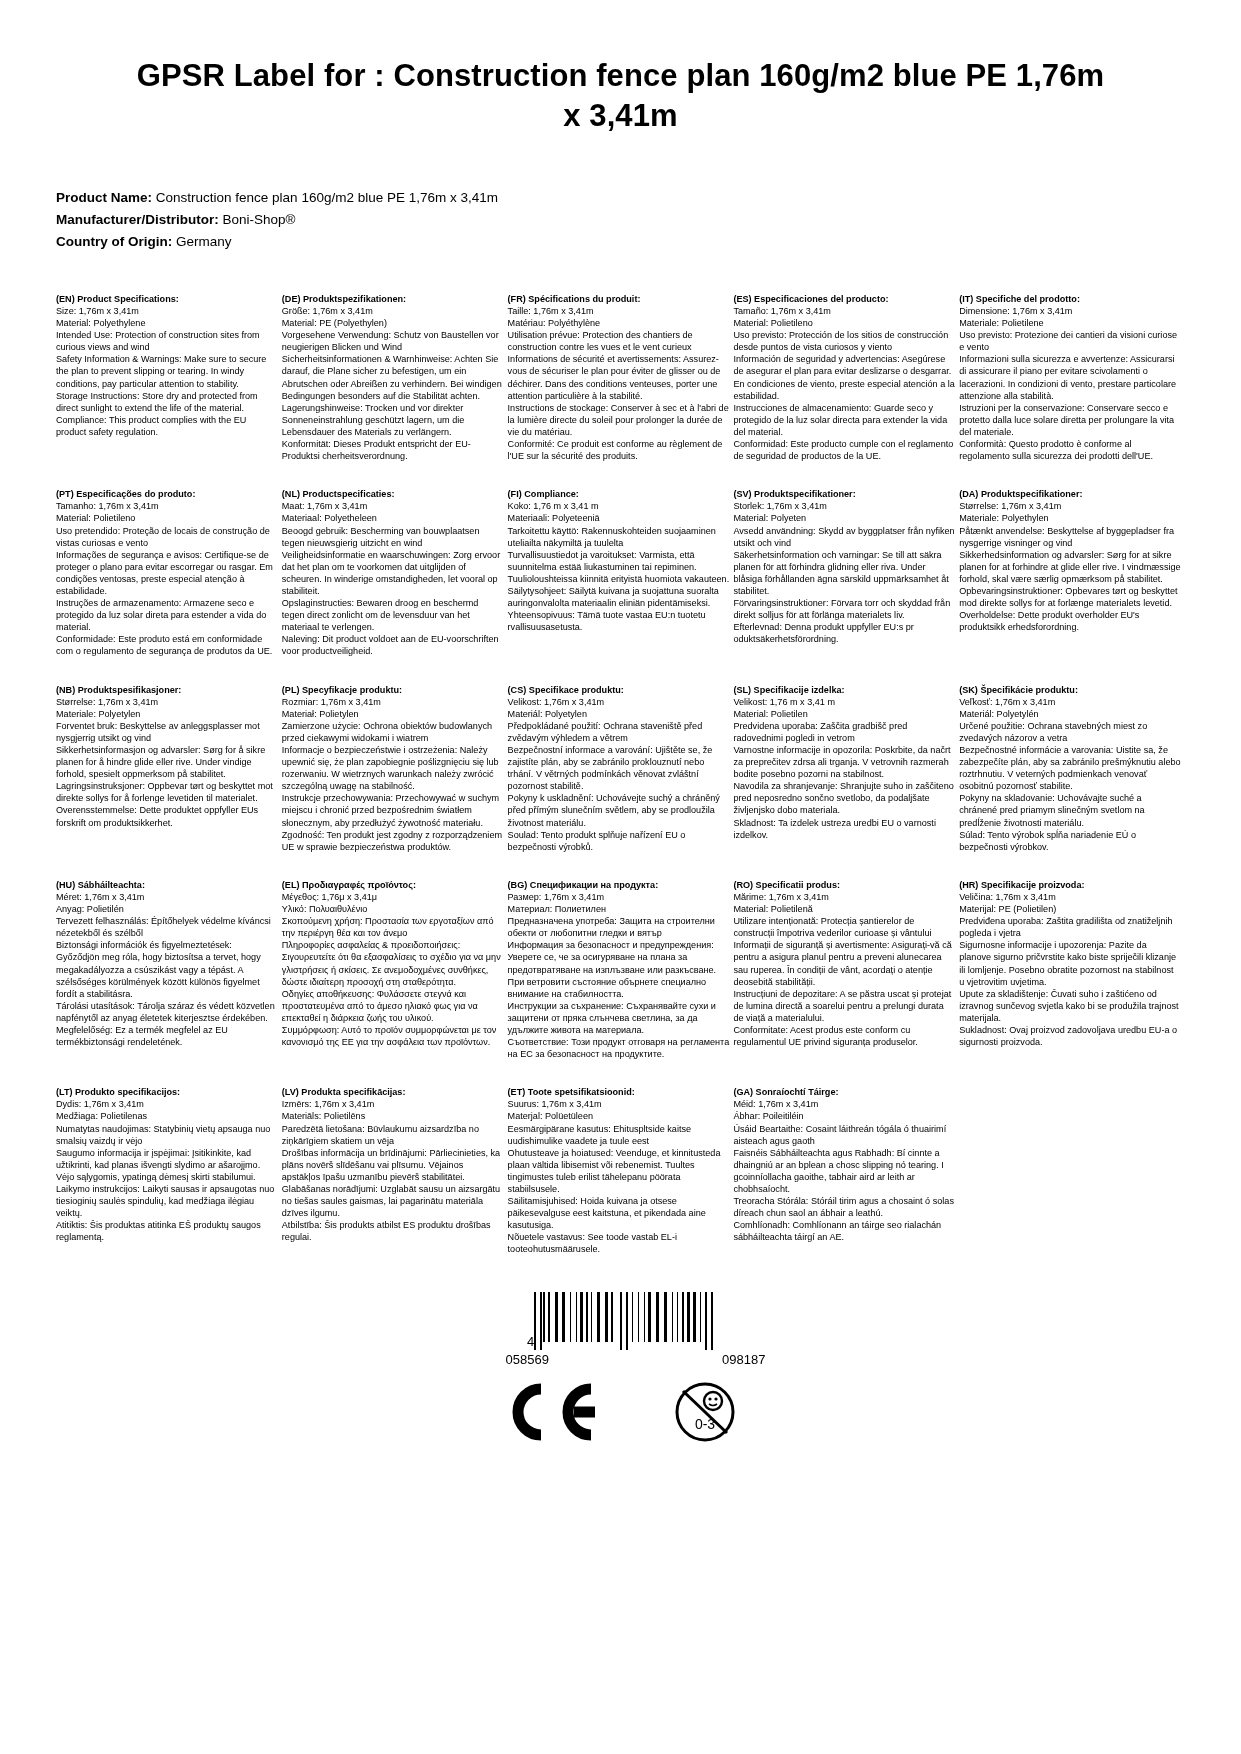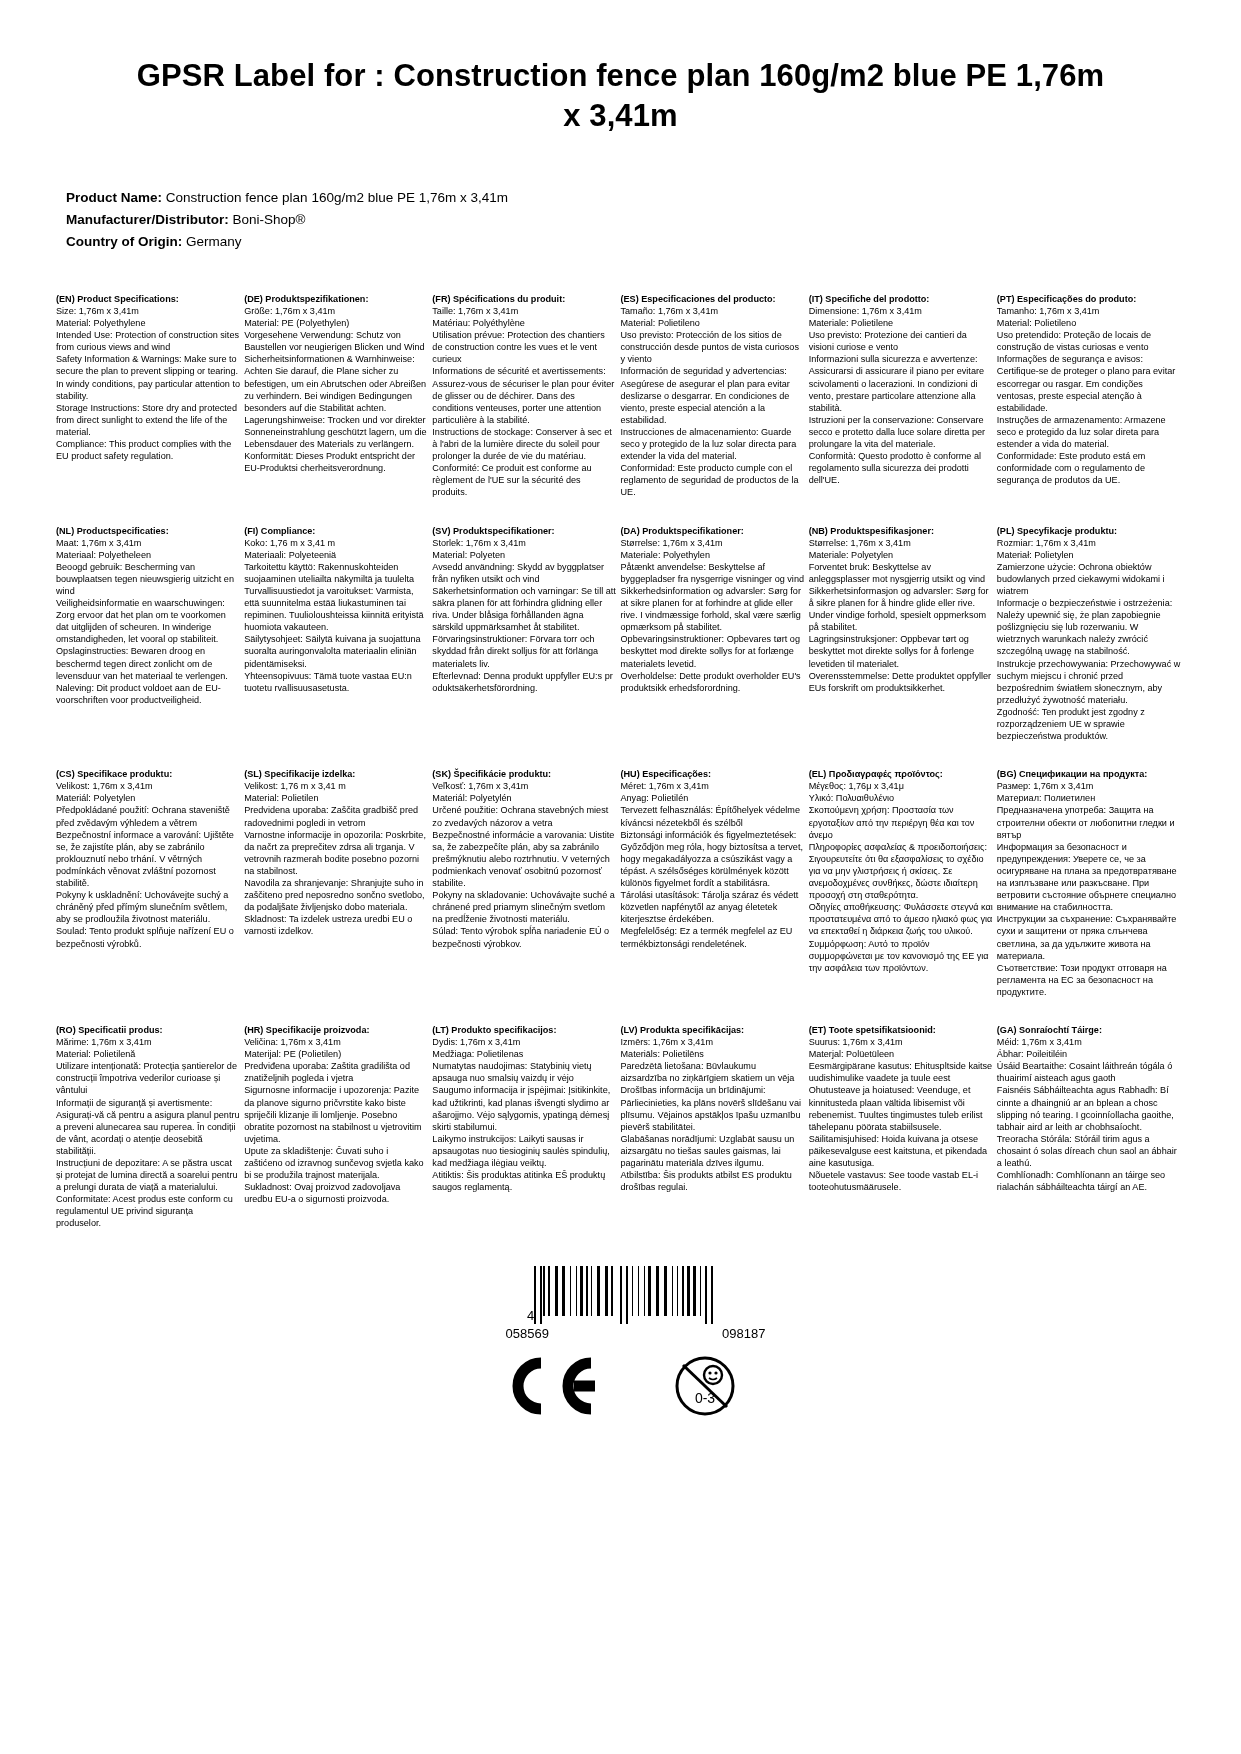--- a/index.html
+++ b/index.html
@@ -29,32 +29,31 @@
     margin: 8px 70px 0 70px;
     letter-spacing: 0.1px;
   }
   .meta {
     margin-top: 52px;
     font-size: 13.5px;
     line-height: 1.62;
   }
   .meta-row {
     white-space: nowrap;
-    margin-left: 10px;
   }
   .meta-label {
     font-weight: bold;
   }
   .meta-value {
     font-weight: normal;
   }
   .grid {
     margin-top: 40px;
     display: grid;
-    grid-template-columns: repeat(6, 1fr);
+    grid-template-columns: repeat(5, 1fr);
   }
   .cell {
     font-size: 9.1px;
     line-height: 1.33;
     padding-bottom: 26px;
     box-sizing: border-box;
     padding-right: 4px;
   }
   .cell-head {
     font-weight: bold;
@@ -265,21 +264,21 @@
     <div class="cell">
       <span class="cell-head">(SK) Špecifikácie produktu:</span>
       <span class="cell-body">Veľkosť: 1,76m x 3,41m
 Materiál: Polyetylén
 Určené použitie: Ochrana stavebných miest zo zvedavých názorov a vetra
 Bezpečnostné informácie a varovania: Uistite sa, že zabezpečíte plán, aby sa zabránilo prešmýknutiu alebo roztrhnutiu. V veterných podmienkach venovať osobitnú pozornosť stabilite.
 Pokyny na skladovanie: Uchovávajte suché a chránené pred priamym slinečným svetlom na predĺženie životnosti materiálu.
 Súlad: Tento výrobok spĺňa nariadenie EÚ o bezpečnosti výrobkov.</span>
     </div>
     <div class="cell">
-      <span class="cell-head">(HU) Especificações:</span>
+      <span class="cell-head">(HU) Sábháilteachta:</span>
       <span class="cell-body">Méret: 1,76m x 3,41m
 Anyag: Polietilén
 Tervezett felhasználás: Építőhelyek védelme kíváncsi nézetekből és szélből
 Biztonsági információk és figyelmeztetések: Győződjön meg róla, hogy biztosítsa a tervet, hogy megakadályozza a csúszikást vagy a tépást. A szélsőséges körülmények között különös figyelmet fordít a stabilitásra.
 Tárolási utasítások: Tárolja száraz és védett közvetlen napfénytől az anyag életetek kiterjesztse érdekében.
 Megfelelőség: Ez a termék megfelel az EU termékbiztonsági rendeletének.</span>
     </div>
     <div class="cell">
       <span class="cell-head">(EL) Προδιαγραφές προϊόντος:</span>
       <span class="cell-body">Μέγεθος: 1,76μ x 3,41μ

